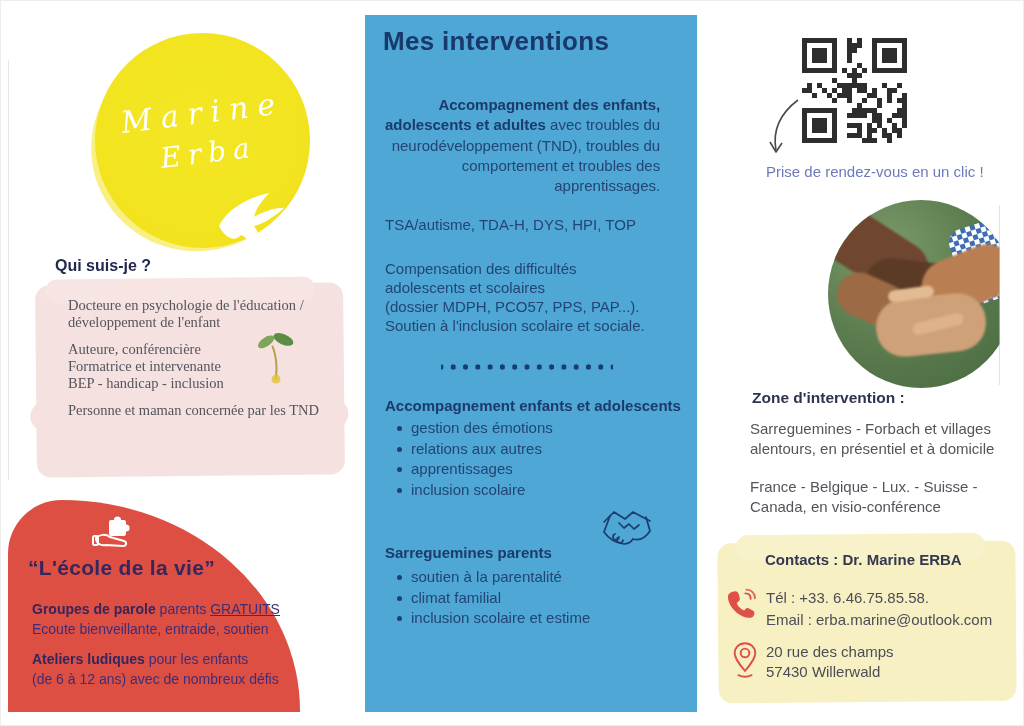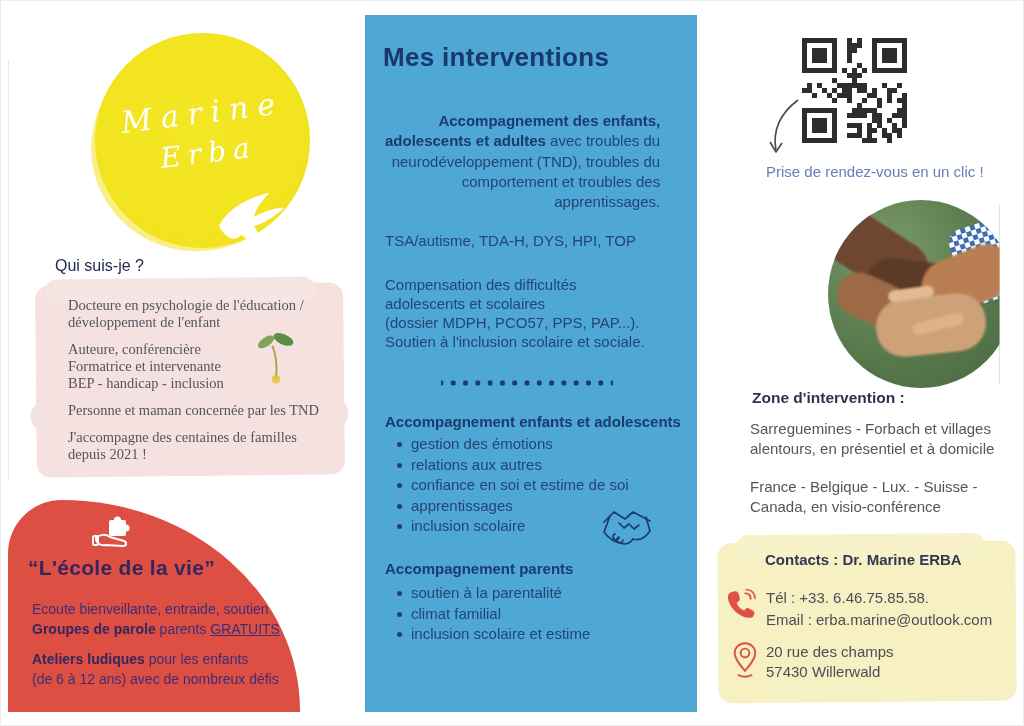--- a/index.html
+++ b/index.html
@@ -23,21 +23,21 @@
   }
   .logo-script {
     position:absolute; width:100%; text-align:center;
     font-family:"DejaVu Serif","Liberation Serif",serif; font-style:italic;
     color:#ffffff; letter-spacing:9px; font-weight:400;
   }
   .logo-script.l1 { top:62px; font-size:30px; transform:rotate(-7deg); }
   .logo-script.l2 { top:104px; font-size:28px; letter-spacing:7px; transform:rotate(-7deg) translateX(6px); }
   .swallow { left:120px; top:160px; }
 
-  .qui-heading { left:55px; top:257px; font-size:16px; font-weight:normal; color:#23294d; }
+  .qui-heading { left:55px; top:257px; font-size:16px; font-weight:bold; color:#23294d; }
 
   .pink-wash {
     left:36px; top:284px; width:308px; height:192px; background:#f5e2e0;
     border-radius:14px; transform:rotate(-0.6deg);
   }
   .pink-wash::after {
     content:""; position:absolute; left:-6px; top:116px; width:318px; height:30px;
     background:#f5e2e0; border-radius:15px;
   }
   .pink-wash::before {
@@ -56,21 +56,21 @@
   .puzzle-hand { left:84px; top:14px; position:absolute; }
   .red-title { position:absolute; left:20px; top:56px; font-size:21px; font-weight:bold; color:#34265f; letter-spacing:0.3px; }
   .red-p { position:absolute; left:24px; font-size:14px; line-height:19.5px; color:#3e2d78; white-space:nowrap; }
   .red-p .b { font-weight:bold; color:#34265f; }
   .red-p .u { text-decoration:underline; }
   .red-p1 { top:100px; }
   .red-p2 { top:150px; }
 
   
   .blue-panel { left:365px; top:15px; width:332px; height:697px; background:#4ea7d4; }
-  .bp { position:absolute; color:#234575; font-size:15px; line-height:20px;margin-top:16px; }
+  .bp { position:absolute; color:#234575; font-size:15px; line-height:20px; }
   .bp div { white-space:nowrap; }
   .center-title { left:18px; top:16px; font-size:26px; font-weight:bold; color:#19386c; letter-spacing:0.3px; }
   .intro { left:20px; top:80px; line-height:20.3px;text-align:right; }
   .intro .b { font-weight:bold; color:#1c3a6c; }
   .tags { left:20px; top:200px; }
   .comp { left:20px; top:244px; line-height:19px; }
   .dots {
     left:76px; top:348px; width:172px; height:8px;
     background-image:radial-gradient(circle, #1d3c6e 2.4px, rgba(0,0,0,0) 2.9px);
     background-size:12.3px 8px; background-position:center;
@@ -164,47 +164,43 @@
       <div>développement de l'enfant</div>
     </div>
     <div class="para">
       <div>Auteure, conférencière</div>
       <div>Formatrice et intervenante</div>
       <div>BEP - handicap - inclusion</div>
     </div>
     <div class="para">
       <div>Personne et maman concernée par les TND</div>
     </div>
-    <div class="para">
-      <div>J'accompagne des centaines de familles</div>
-      <div>depuis 2021 !</div>
-    </div>
   </div>
 
   <svg class="abs sprout" width="40" height="52" viewBox="0 0 30 42">
     <path d="M15 38 C16 28 15 18 12 11" stroke="#b7a04b" stroke-width="1.6" fill="none"></path>
     <ellipse cx="7" cy="8" rx="7.5" ry="3.6" fill="#7fa55b" transform="rotate(-34 7 8)"></ellipse>
     <ellipse cx="21" cy="6" rx="8.5" ry="4.2" fill="#5d8c45" transform="rotate(24 21 6)"></ellipse>
     <circle cx="15" cy="38" r="3.6" fill="#e6c23c" opacity="0.85"></circle>
   </svg>
 
   <div class="abs red-card">
     <svg class="puzzle-hand" width="46" height="38" viewBox="0 0 46 38">
       <rect x="17" y="6" width="17" height="16" rx="2" fill="#ffffff"></rect>
       <circle cx="25.5" cy="6" r="3.6" fill="#ffffff"></circle>
       <circle cx="34" cy="14" r="3.6" fill="#ffffff"></circle>
       <path d="M4 24 C8 20 14 20 18 23 L32 27 C35 28 35 32 31 32 L14 31 C8 32 4 29 4 24 Z" fill="none" stroke="#ffffff" stroke-width="2"></path>
       <rect x="1" y="22" width="5" height="9" rx="1.5" fill="none" stroke="#ffffff" stroke-width="2"></rect>
     </svg>
     <div class="red-title">“L'école de la vie”</div>
     <div class="red-p red-p1">
-      <div>Ecoute bienveillante, entraide, soutien</div>
       <div>
         <span class="b">Groupes de parole</span><span> parents </span><span class="u">GRATUITS</span>
       </div>
+      <div>Ecoute bienveillante, entraide, soutien</div>
     </div>
     <div class="red-p red-p2">
       <div>
         <span class="b">Ateliers ludiques</span><span> pour les enfants</span>
       </div>
       <div>(de 6 à 12 ans) avec de nombreux défis</div>
     </div>
   </div>
 
   <div class="abs blue-panel">
@@ -226,36 +222,35 @@
       <div>(dossier MDPH, PCO57, PPS, PAP...).</div>
       <div>Soutien à l'inclusion scolaire et sociale.</div>
     </div>
 
     <div class="bp dots"></div>
 
     <div class="bp sec-h sec1-h">Accompagnement enfants et adolescents</div>
     <ul class="bp blist blist1">
         <li>gestion des émotions</li>
         <li>relations aux autres</li>
-        <li>confiance en soi et estime de soi</li>
         <li>apprentissages</li>
         <li>inclusion scolaire</li>
       </ul>
 
     <svg class="handshake" width="52" height="44" viewBox="0 0 52 42">
       <g fill="none" stroke="#1d3c6e" stroke-width="1.7" stroke-linejoin="round" stroke-linecap="round">
         <path d="M3 14 L13 4 L24 11 L32 4 L49 13"></path>
         <path d="M9 8 L3 24 C8 31 15 35 23 36 C27 36 30 34 32 31"></path>
         <path d="M45 9 L49 23 C45 29 39 33 32 31"></path>
         <path d="M18 15 l5 5 l5 -4 l5 5 l5 -4"></path>
         <path d="M14 26 a3 3 0 1 0 4 3 M18 29 a3 3 0 1 0 4 3"></path>
       </g>
     </svg>
 
-    <div class="bp sec-h sec2-h">Accompagnement parents</div>
+    <div class="bp sec-h sec2-h">Sarreguemines parents</div>
     <ul class="bp blist blist2">
         <li>soutien à la parentalité</li>
         <li>climat familial</li>
         <li>inclusion scolaire et estime</li>
       </ul>
   </div>
 
   <svg id="qr-svg" class="abs qr" width="105" height="105" viewBox="0 0 105 105">
       <rect width="105" height="105" fill="#ffffff"></rect>
       <rect x="0" y="0" width="5" height="5" fill="#2d2d2d"></rect>

